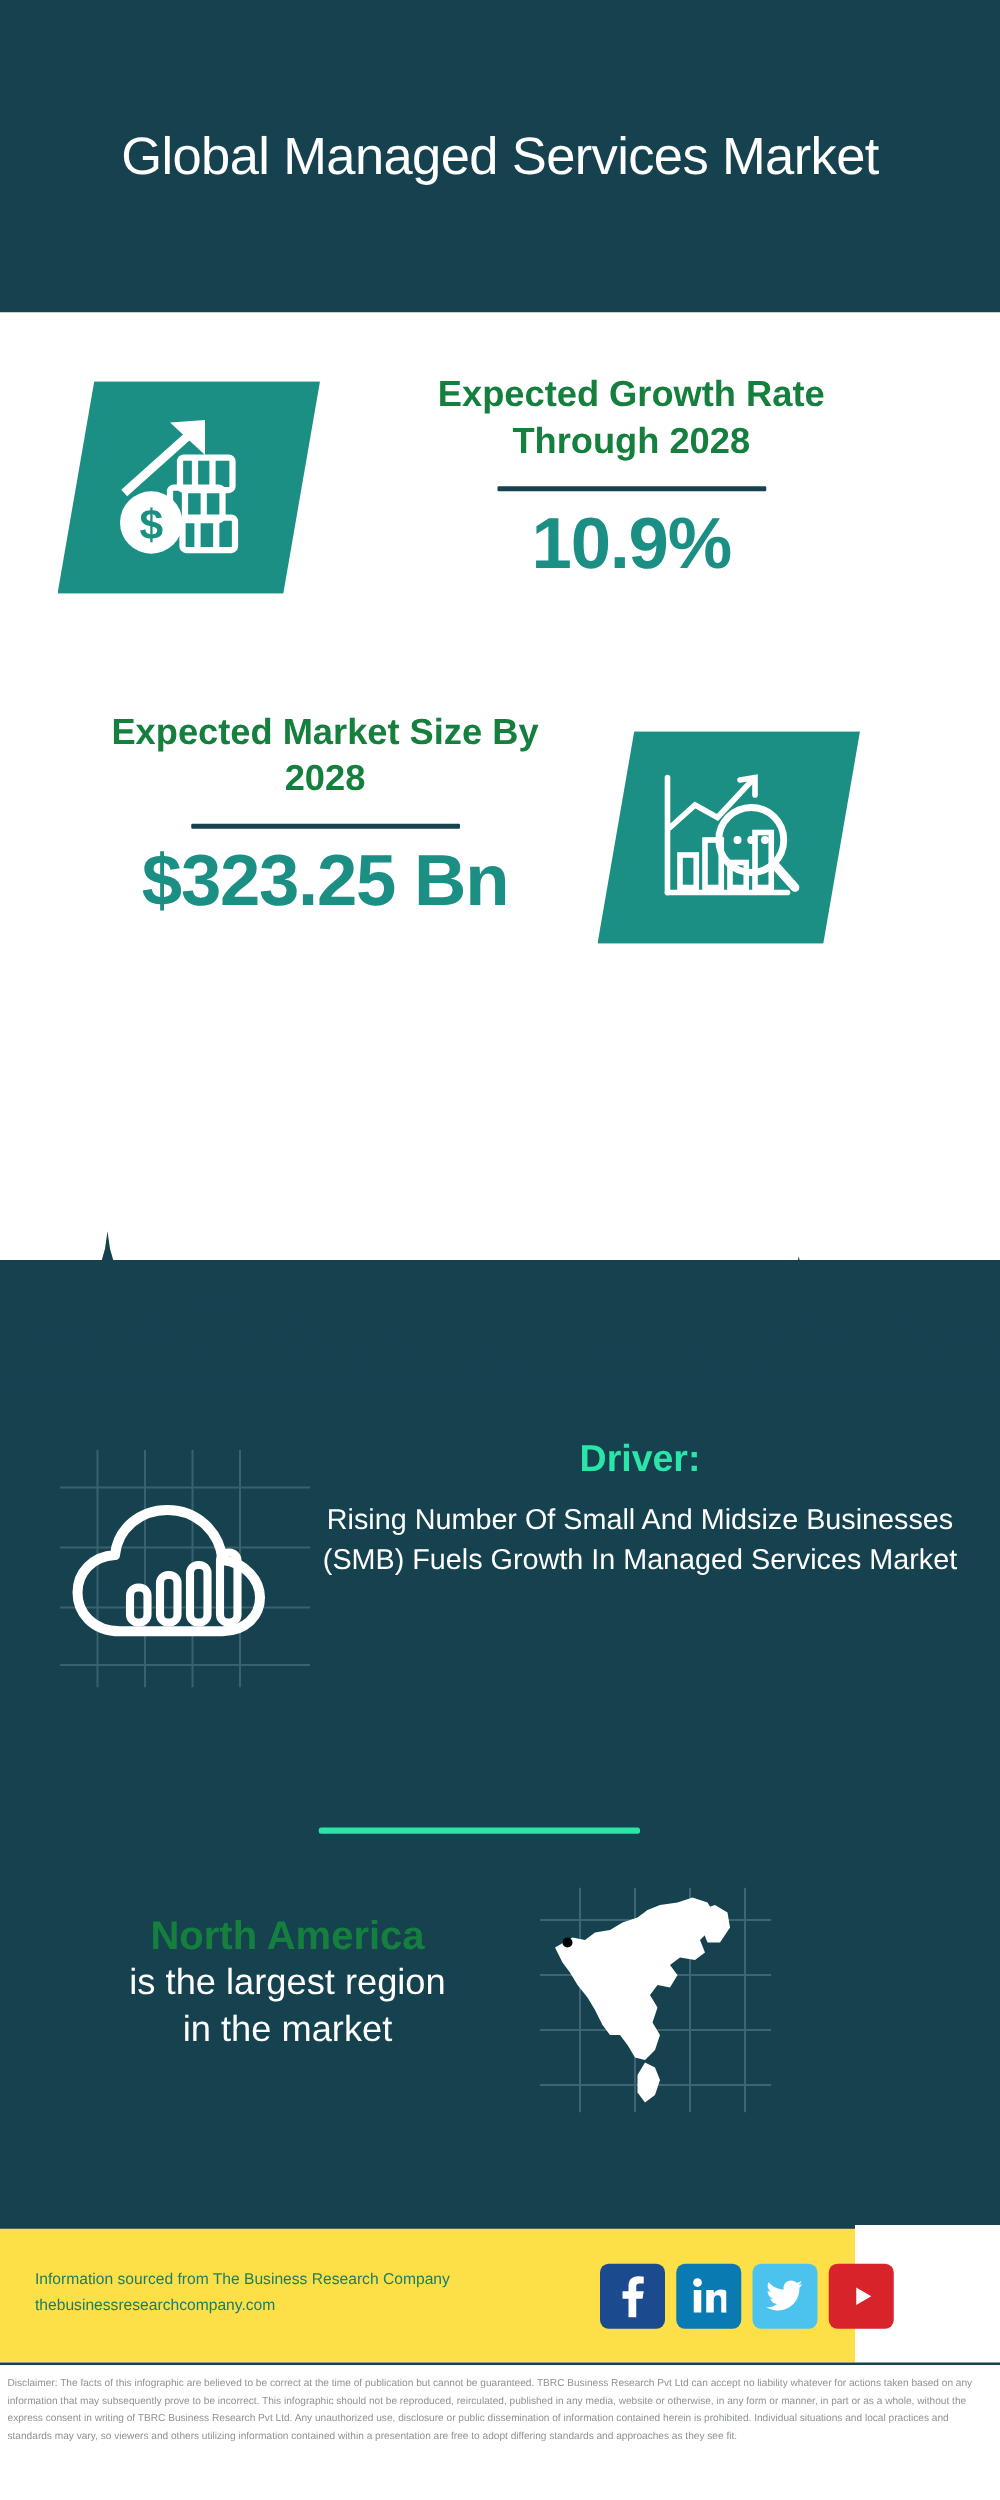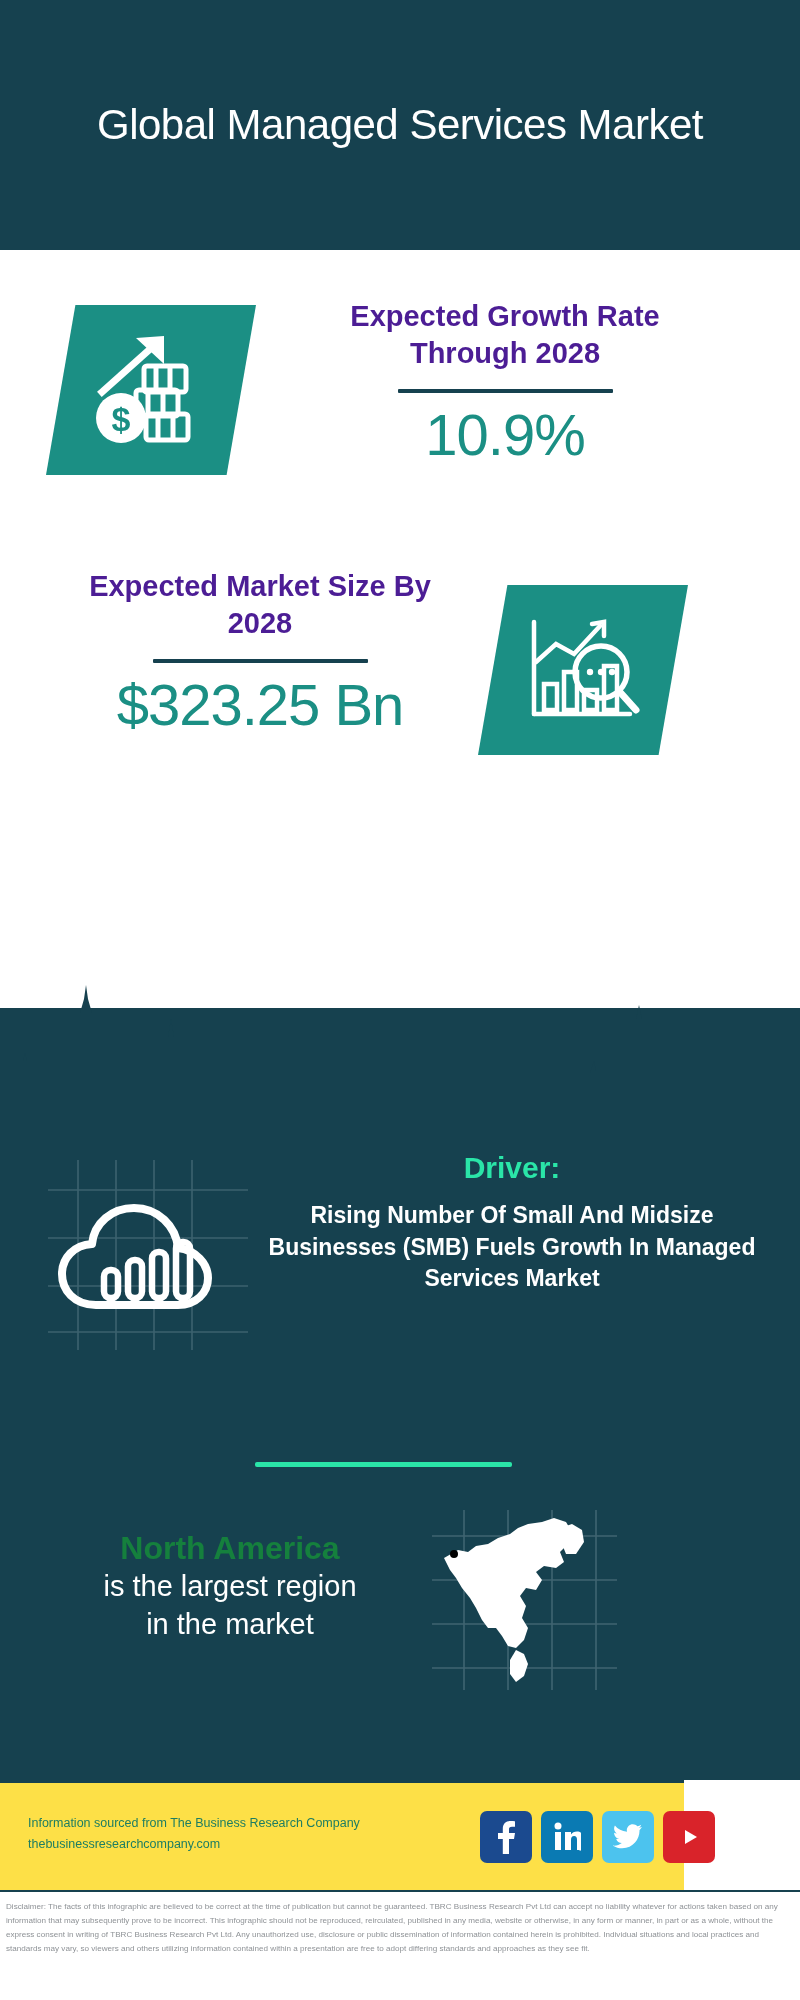--- a/index.html
+++ b/index.html
@@ -42,28 +42,28 @@
   .para-size {
     left:478px; top:335px; width:210px; height:170px;
     clip-path: polygon(14% 0%, 100% 0%, 86% 100%, 0% 100%);
   }
 
   .stat-block { position:absolute; text-align:center; }
   .stat-growth { left:290px; top:48px; width:430px; }
   .stat-size   { left:60px;  top:318px; width:400px; }
 
   .stat-label {
-    color:#4c1d95; font-size:29px; font-weight:bold; line-height:1.26;
+    color:#15803d; font-size:29px; font-weight:bold; line-height:1.26;
   }
   .stat-rule {
     height:4px; background:#16414f; width:215px;
     margin:18px auto 12px auto; border-radius:1px;
   }
   .stat-value {
-    color:#1b8f84; font-size:58px; font-weight:normal; line-height:1.05;
+    color:#1b8f84; font-size:58px; font-weight:bold; line-height:1.05;
     letter-spacing:-1px;
   }
 
   
   .dark-zone {
     position:absolute; left:0; top:1008px; width:800px; height:772px;
     background:#16414f;
   }
   .skyline {
     position:absolute; left:0; top:975px; width:800px; height:135px;
@@ -76,21 +76,21 @@
   }
   .cloud-icon { position:absolute; left:48px; top:10px; width:200px; height:190px; }
   .driver-text {
     position:absolute; left:252px; top:0px; width:520px; text-align:center;
   }
   .driver-heading {
     color:#2ae5a8; font-size:30px; font-weight:bold; line-height:1.2;
     margin-bottom:14px;
   }
   .driver-body {
-    color:#ffffff; font-size:23px; font-weight:bold; line-height:1.37;text-align:center;
+    color:#ffffff; font-size:23px; font-weight:normal; line-height:1.37;text-align:center;
   }
 
   .green-rule {
     position:absolute; left:255px; top:1462px; width:257px; height:5px;
     background:#2ae5a8; border-radius:2px;
   }
 
   
   .region-row {
     position:absolute; left:0; top:1520px; width:800px; height:200px;

